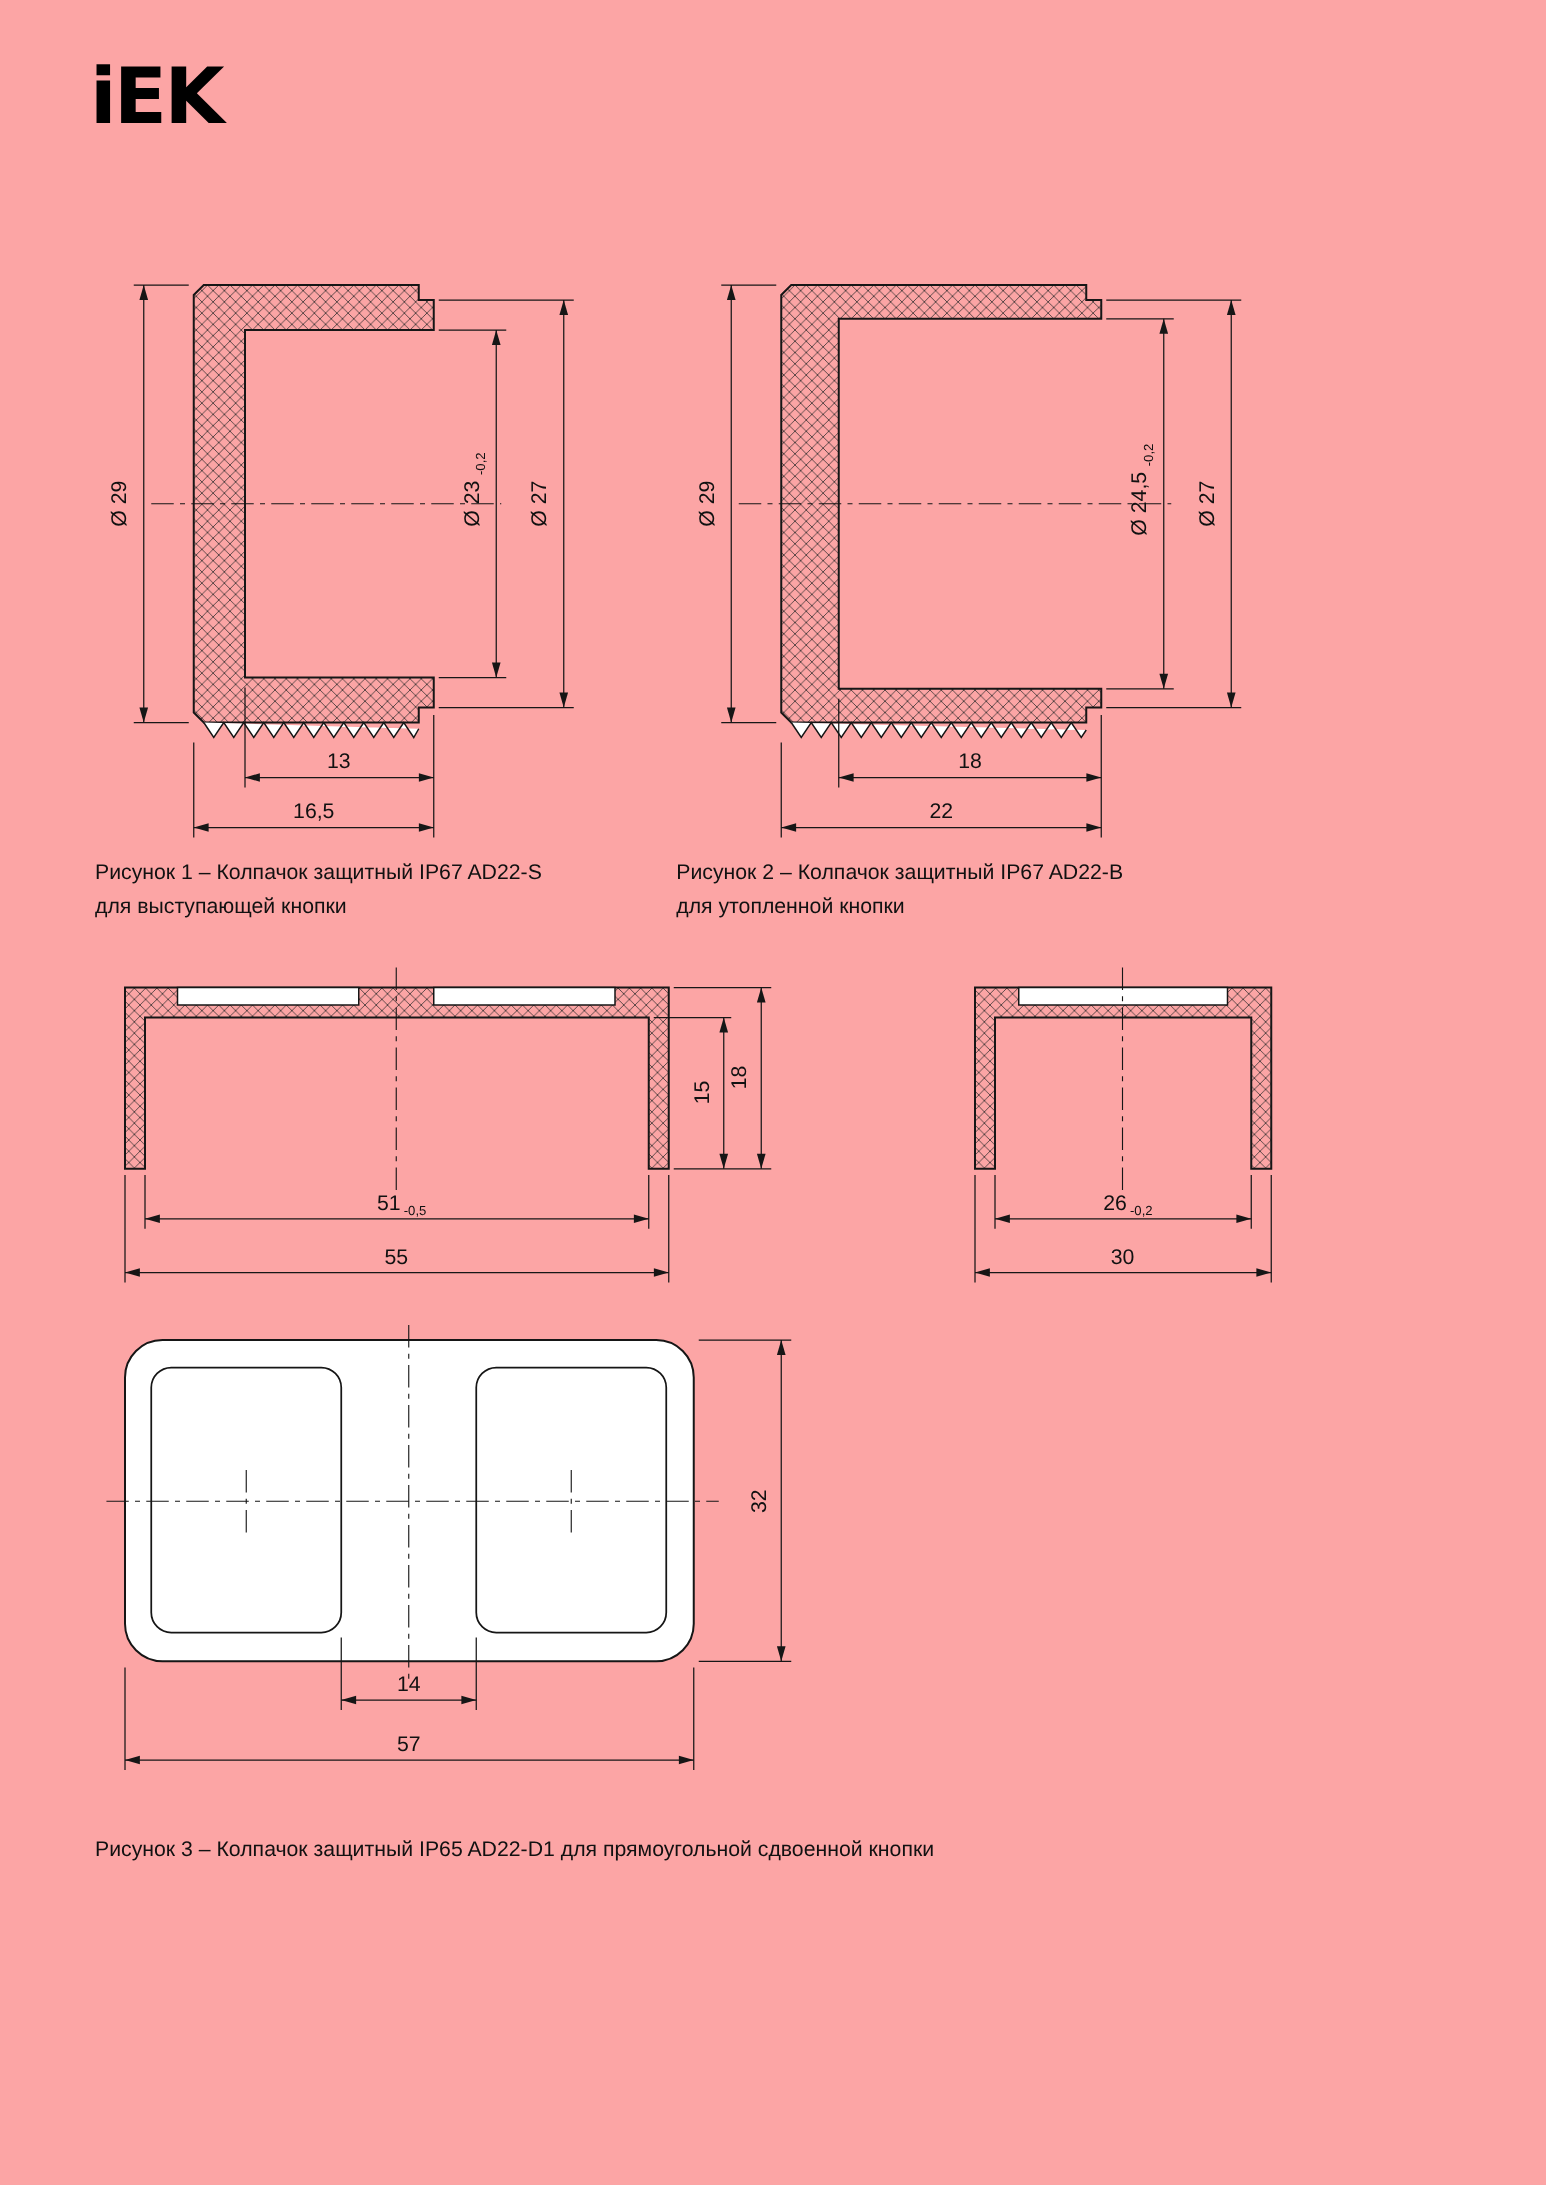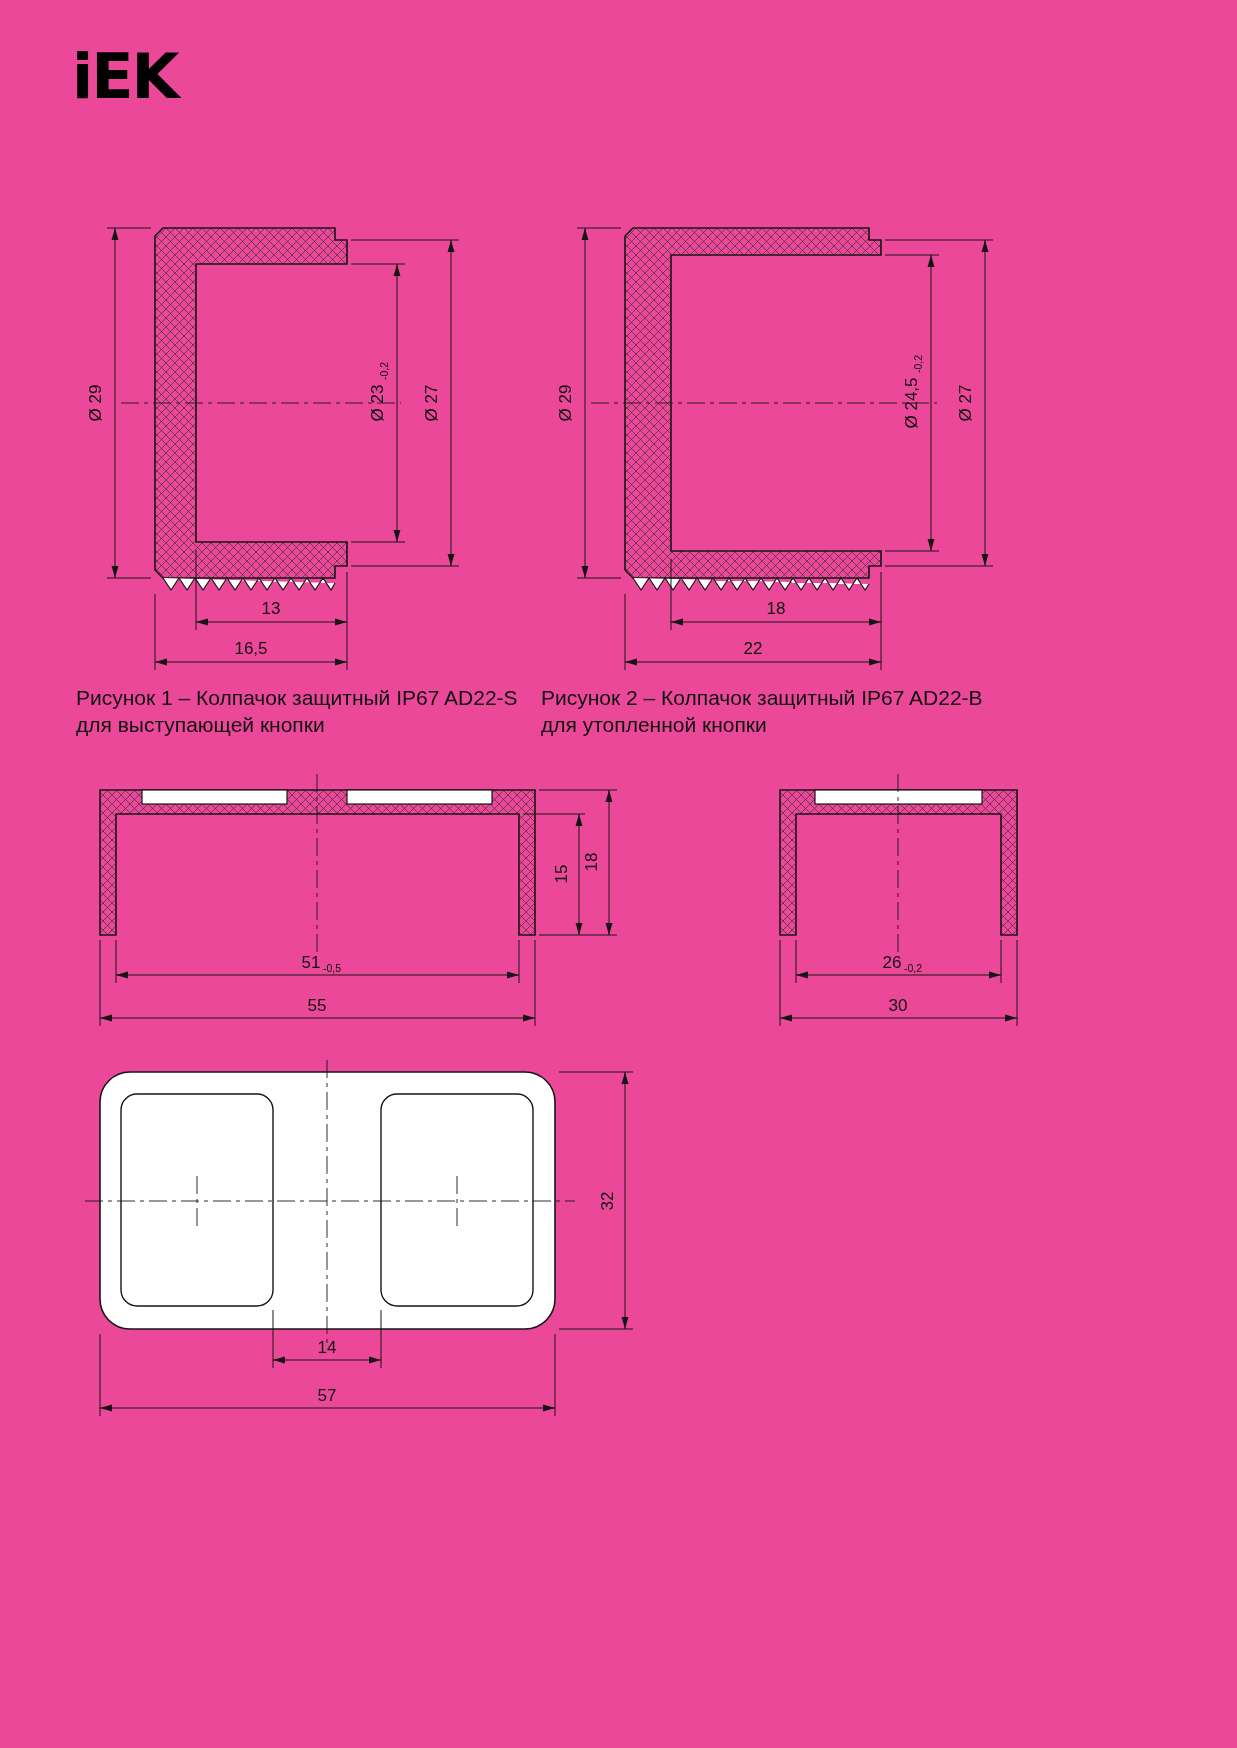--- a/index.html
+++ b/index.html
@@ -1,34 +1,34 @@
 <!DOCTYPE html>
 <html><head>
 <meta charset="utf-8">
 <style>
   html,body{margin:0;padding:0;background:#e8e8e8;}
   .page{
     position:relative;
     width:1237px;height:1748px;
-    background:#ec4899;
+    background:#fca5a5;
     font-family:"Liberation Sans","DejaVu Sans",sans-serif;
     color:#111;
     margin:0 auto;
     overflow:hidden;
   }
   .abs{position:absolute;}
   .logo{
     font-weight:900;
     font-size:62px;
     letter-spacing:-2px;
     color:#000;
     font-family:"DejaVu Sans","Liberation Sans",sans-serif;
   }
   .caption{
-    font-size:21px;
+    font-size:17px;
     line-height:27px;
     color:#111;
     white-space:nowrap;
     z-index:5;
   }
   svg text{
     font-family:"Liberation Sans","DejaVu Sans",sans-serif;
     fill:#111;
   }
   .dimtext{font-size:17px;}
@@ -205,14 +205,15 @@
 
       <path class="thin" d="M188,252 V310 M296,252 V310 M15,276 V358 M470,276 V358"></path>
       <path class="dim" d="M188,302 H296"></path>
       <text class="dimtext" x="242" y="295" text-anchor="middle">14</text>
 
       <path class="dim" d="M15,350 H470"></path>
       <text class="dimtext" x="242" y="343" text-anchor="middle">57</text>
     </g>
   </svg>
 
+  <div class="abs caption" style="left:76px;top:1466px;">Рисунок 3 – Колпачок защитный IP65 AD22-D1 для прямоугольной сдвоенной кнопки</div>
 
 </div>
 
 </body></html>

